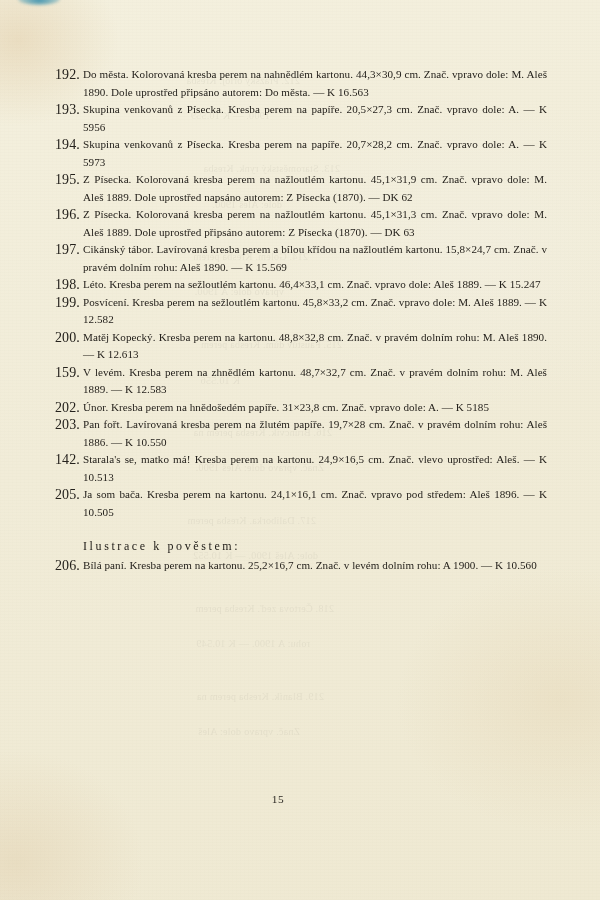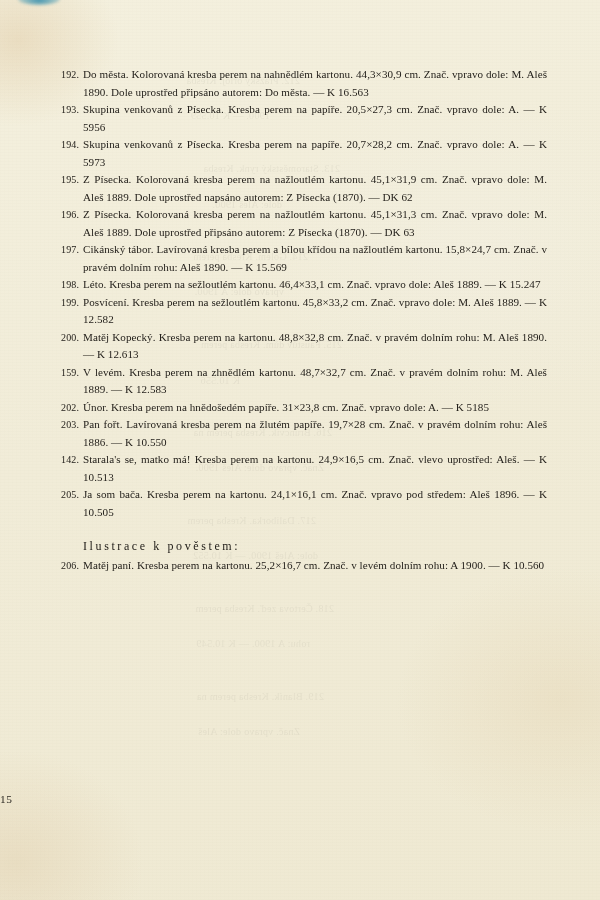--- a/index.html
+++ b/index.html
@@ -81,21 +81,21 @@
     text-align: justify;
     letter-spacing: 0.05px;
   }
 
   .entry-num {
     position: absolute;
     left: 0;
     top: 0;
     width: 24px;
     text-align: right;
-    font-size: 10px;
+    font-size: 14px;
     letter-spacing: 0.1px;
   }
 
   .entry-body {
     display: block;
   }
 
   .ttl {
   }
 
@@ -108,21 +108,21 @@
     font-size: 12px;
     line-height: 17.5px;
     letter-spacing: 2.6px;
   }
 
   .folio {
     position: absolute;
     left: 0;
     top: 793px;
     width: 556px;
-    text-align: left;
+    text-align: center;
     color: #2b2822;
     font-size: 11.4px;
     letter-spacing: 0.5px;
   }
 
   
   #grain {
     position: absolute;
     inset: 0;
     pointer-events: none;
@@ -229,21 +229,21 @@
 
       <div class="entry">
         <span class="entry-num">205.</span>
         <span class="entry-body"><span class="ttl">Ja som bača.</span><span> Kresba perem na kartonu. 24,1×16,1 cm. Znač. vpravo pod středem: Aleš 1896. — K 10.505</span></span>
       </div>
 
       <div class="section-heading">Ilustrace k pověstem:</div>
 
       <div class="entry">
         <span class="entry-num">206.</span>
-        <span class="entry-body"><span class="ttl">Matěj paní.</span><span> Kresba perem na kartonu. 25,2×16,7 cm. Znač. v levém dolním rohu: A 1900. — K 10.560</span></span>
+        <span class="entry-body"><span class="ttl">Bílá paní.</span><span> Kresba perem na kartonu. 25,2×16,7 cm. Znač. v levém dolním rohu: A 1900. — K 10.560</span></span>
       </div>
 
 
     </div>
 
     <div class="folio">15</div>
 
   </div>
 
   <div id="grain"></div>

